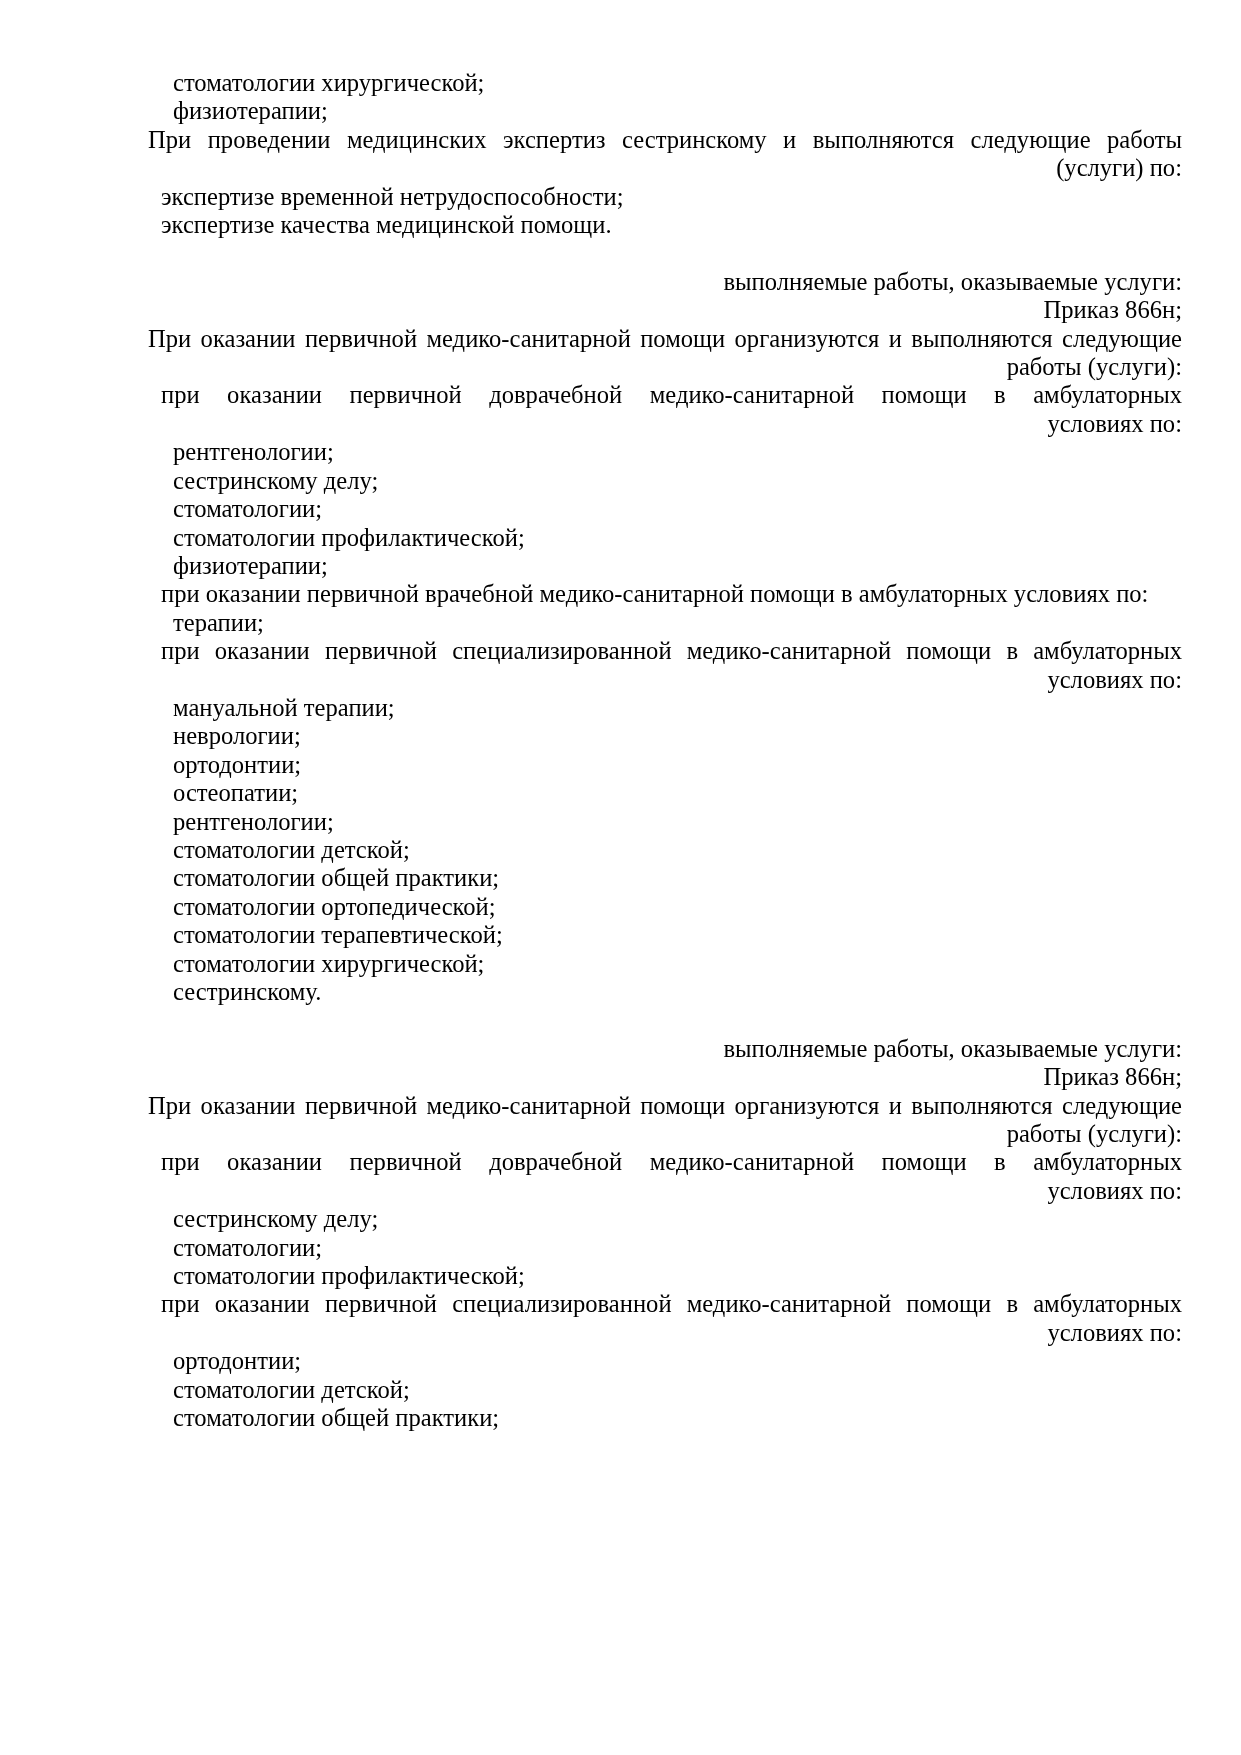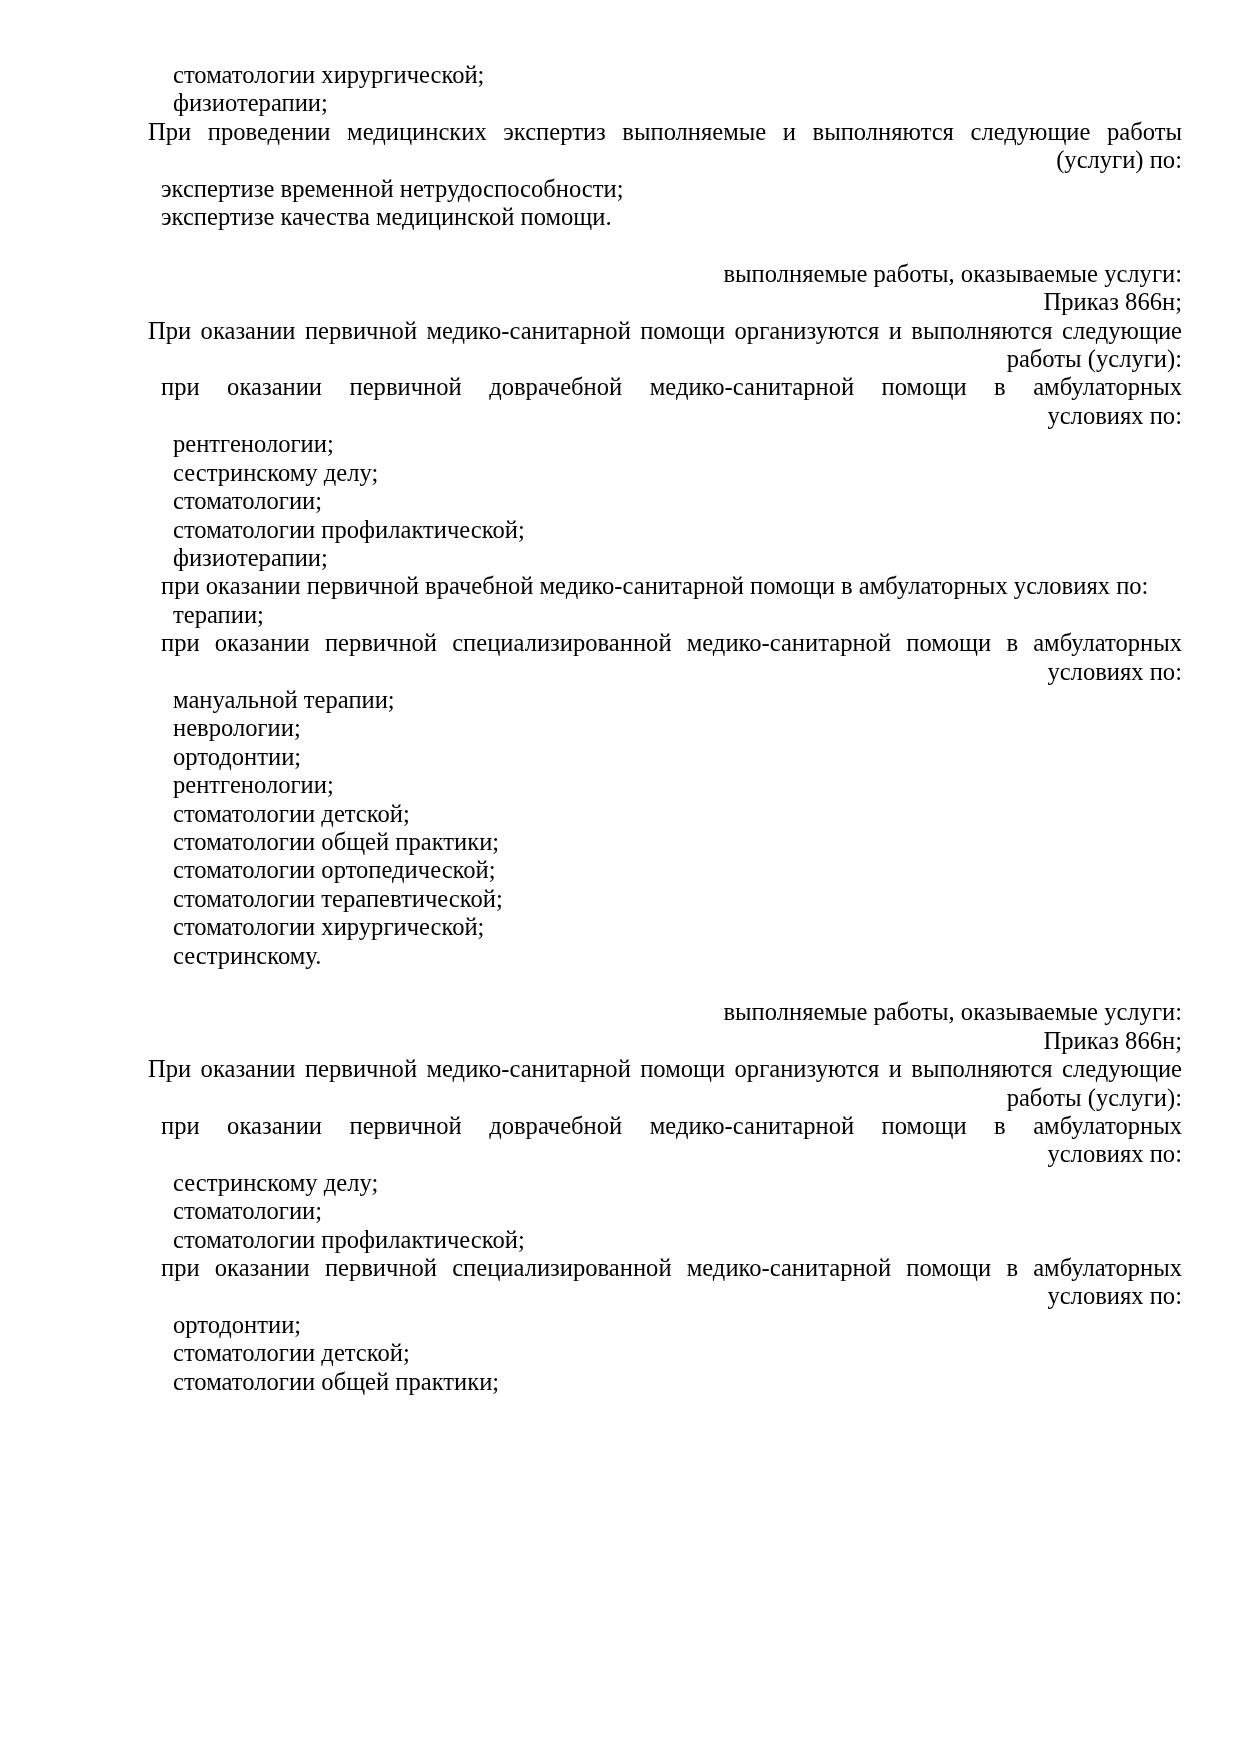--- a/index.html
+++ b/index.html
@@ -11,21 +11,21 @@
     width: 1241px;
     height: 1755px;
     position: relative;
     overflow: hidden;
     font-family: "Liberation Serif", "DejaVu Serif", serif;
     color: #000000;
   }
   .page {
     position: absolute;
     left: 148px;
-    top: 61px;
+    top: 69px;
     width: 1034px;
     font-size: 24.6px;
     line-height: 28.42px;
   }
   .line {
     height: 28.42px;
     white-space: nowrap;
     overflow: visible;
   }
   .blank { height: 28.42px; }
@@ -42,21 +42,21 @@
   .just.ind0 { width: 1034px; }
 </style>
 </head>
 <body>
 
 <div class="page">
 
   <div>
     <div class="line ind2">стоматологии хирургической;</div>
     <div class="line ind2">физиотерапии;</div>
-    <div class="line ind0 just">При проведении медицинских экспертиз выполняемые и выполняются следующие работы</div>
+    <div class="line ind0 just">При проведении медицинских экспертиз сестринскому и выполняются следующие работы</div>
     <div class="line ind0">(услуги) по:</div>
     <div class="line ind1">экспертизе временной нетрудоспособности;</div>
     <div class="line ind1">экспертизе качества медицинской помощи.</div>
   </div>
 
   <div class="blank"></div>
 
   <div>
     <div class="line ind0">выполняемые работы, оказываемые услуги:</div>
     <div class="line ind0">Приказ 866н;</div>
@@ -69,20 +69,21 @@
     <div class="line ind2">стоматологии;</div>
     <div class="line ind2">стоматологии профилактической;</div>
     <div class="line ind2">физиотерапии;</div>
     <div class="line ind1">при оказании первичной врачебной медико-санитарной помощи в амбулаторных условиях по:</div>
     <div class="line ind2">терапии;</div>
     <div class="line ind1 just">при оказании первичной специализированной медико-санитарной помощи в амбулаторных</div>
     <div class="line ind0">условиях по:</div>
     <div class="line ind2">мануальной терапии;</div>
     <div class="line ind2">неврологии;</div>
     <div class="line ind2">ортодонтии;</div>
+    <div class="line ind2">остеопатии;</div>
     <div class="line ind2">рентгенологии;</div>
     <div class="line ind2">стоматологии детской;</div>
     <div class="line ind2">стоматологии общей практики;</div>
     <div class="line ind2">стоматологии ортопедической;</div>
     <div class="line ind2">стоматологии терапевтической;</div>
     <div class="line ind2">стоматологии хирургической;</div>
     <div class="line ind2">сестринскому.</div>
   </div>
 
   <div class="blank"></div>

